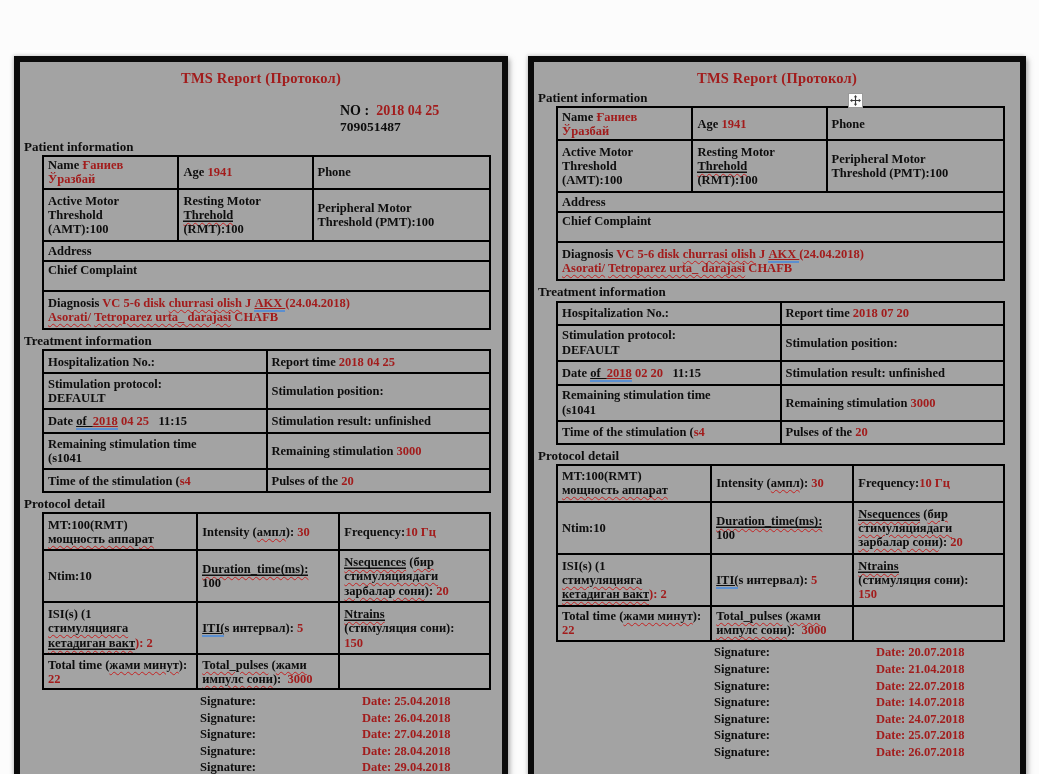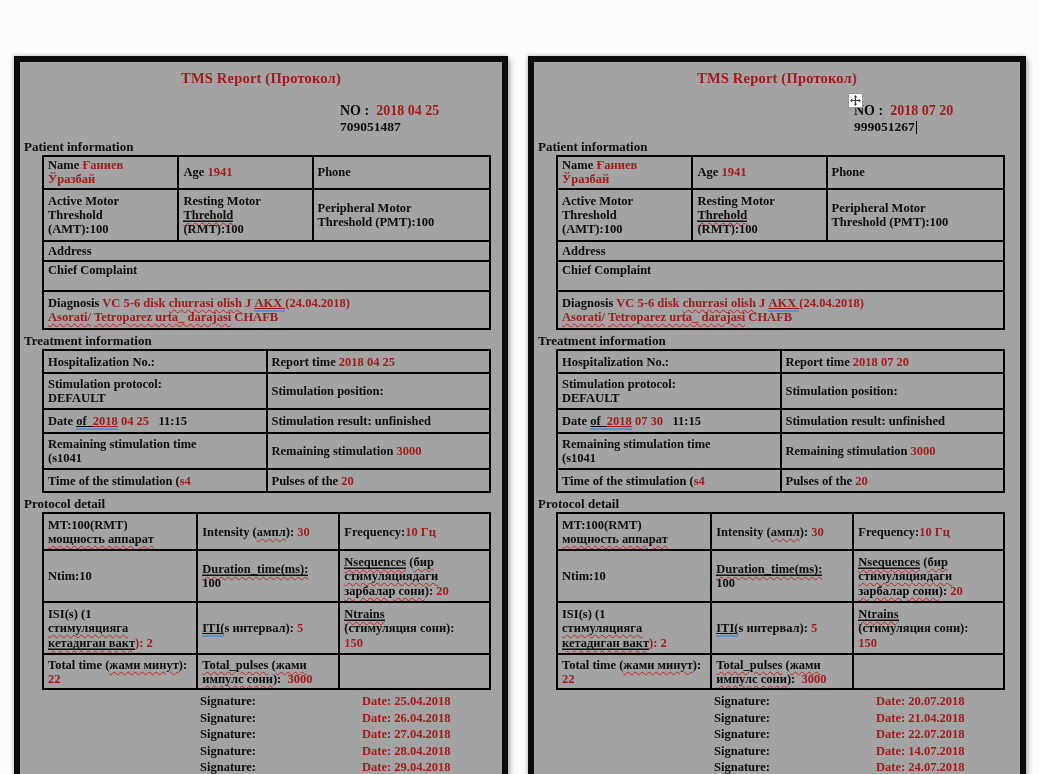--- a/index.html
+++ b/index.html
@@ -226,28 +226,20 @@
 
   <div class="doc doc-right">
     <div class="title">TMS Report (Протокол)</div>
 
     <div class="move-handle">
       <svg width="11" height="11" viewBox="0 0 20 20">
         <path d="M10 0l3 4h-2v5h5V7l4 3-4 3v-2h-5v5h2l-3 4-3-4h2v-5H4v2l-4-3 4-3v2h5V4H7z" fill="#3a3a3a"></path>
       </svg>
     </div>
 
-    <div class="no-block">
-      <div class="no-line">
-        <span class="lbl">NO :&nbsp;&nbsp;</span><span class="r">2018 07 20</span>
-      </div>
-      <div class="serial-line">
-        <span>999051267</span><span class="caret"></span>
-      </div>
-    </div>
 
     <div class="sec-heading">Patient information</div>
     <table class="tbl t-patient">
       <colgroup>
           <col class="c1">
           <col class="c2">
           <col class="c3">
         </colgroup>
       <tbody>
           <tr>
@@ -281,21 +273,21 @@
       <tbody>
           <tr>
         <td><span>Hospitalization No.:</span></td>
         <td><span>Report time </span><span class="r">2018 07 20</span></td>
       </tr>
       <tr>
         <td><span>Stimulation protocol:</span><br><span>DEFAULT</span></td>
         <td><span>Stimulation position:</span></td>
       </tr>
       <tr>
-        <td><span>Date </span><span class="kub">of&nbsp; </span><span class="rub">2018</span><span class="r"> 07 30</span><span>&nbsp;&nbsp; 11:15</span></td>
+        <td><span>Date </span><span class="kub">of&nbsp; </span><span class="rub">2018</span><span class="r"> 02 20</span><span>&nbsp;&nbsp; 11:15</span></td>
         <td><span>Stimulation result: unfinished</span></td>
       </tr>
       <tr>
         <td><span>Remaining stimulation time</span><br><span>(s1041</span></td>
         <td><span>Remaining stimulation </span><span class="r">3000</span></td>
       </tr>
       <tr>
         <td><span>Time of the stimulation (</span><span class="r">s4</span></td>
         <td><span>Pulses of the </span><span class="r">20</span></td>
       </tr>

